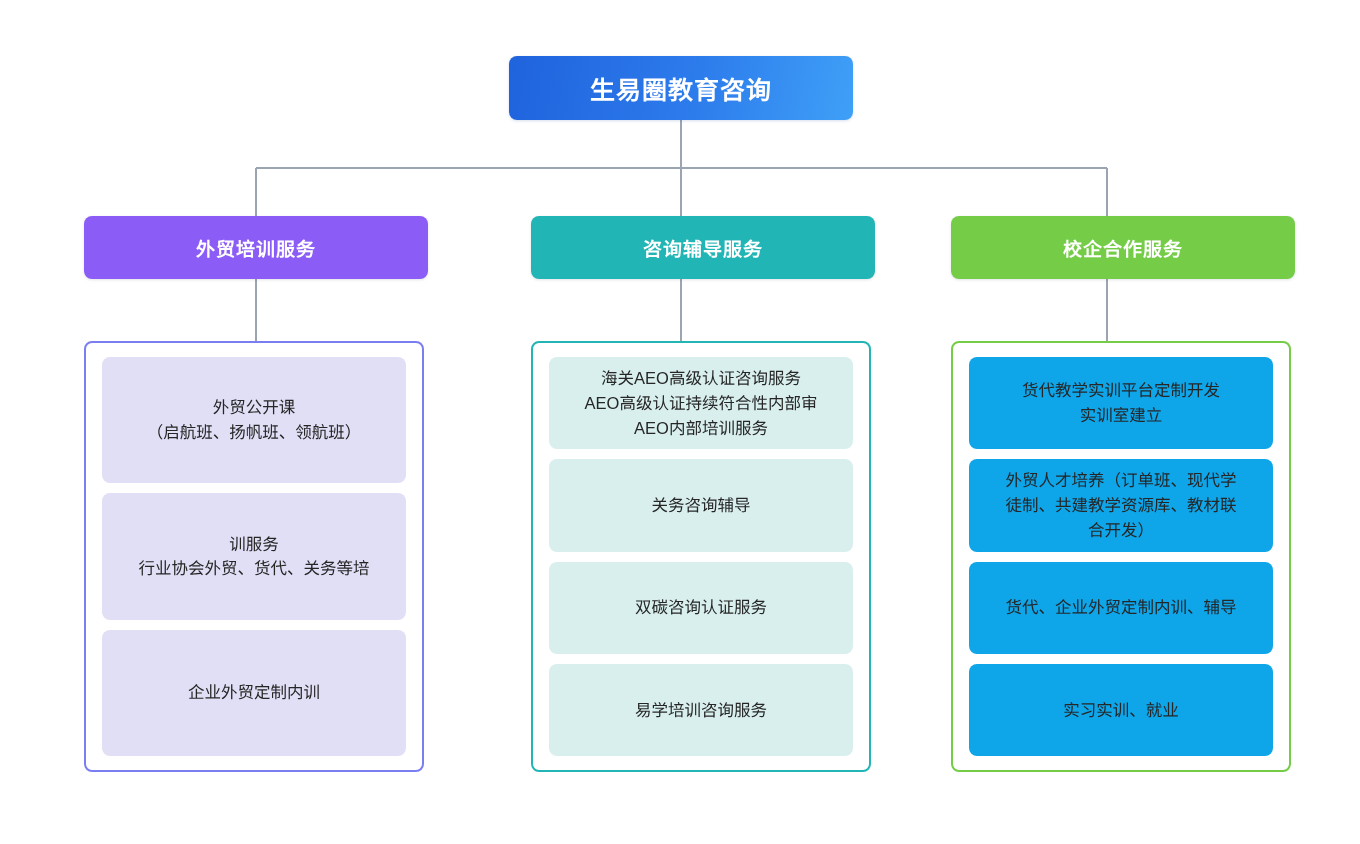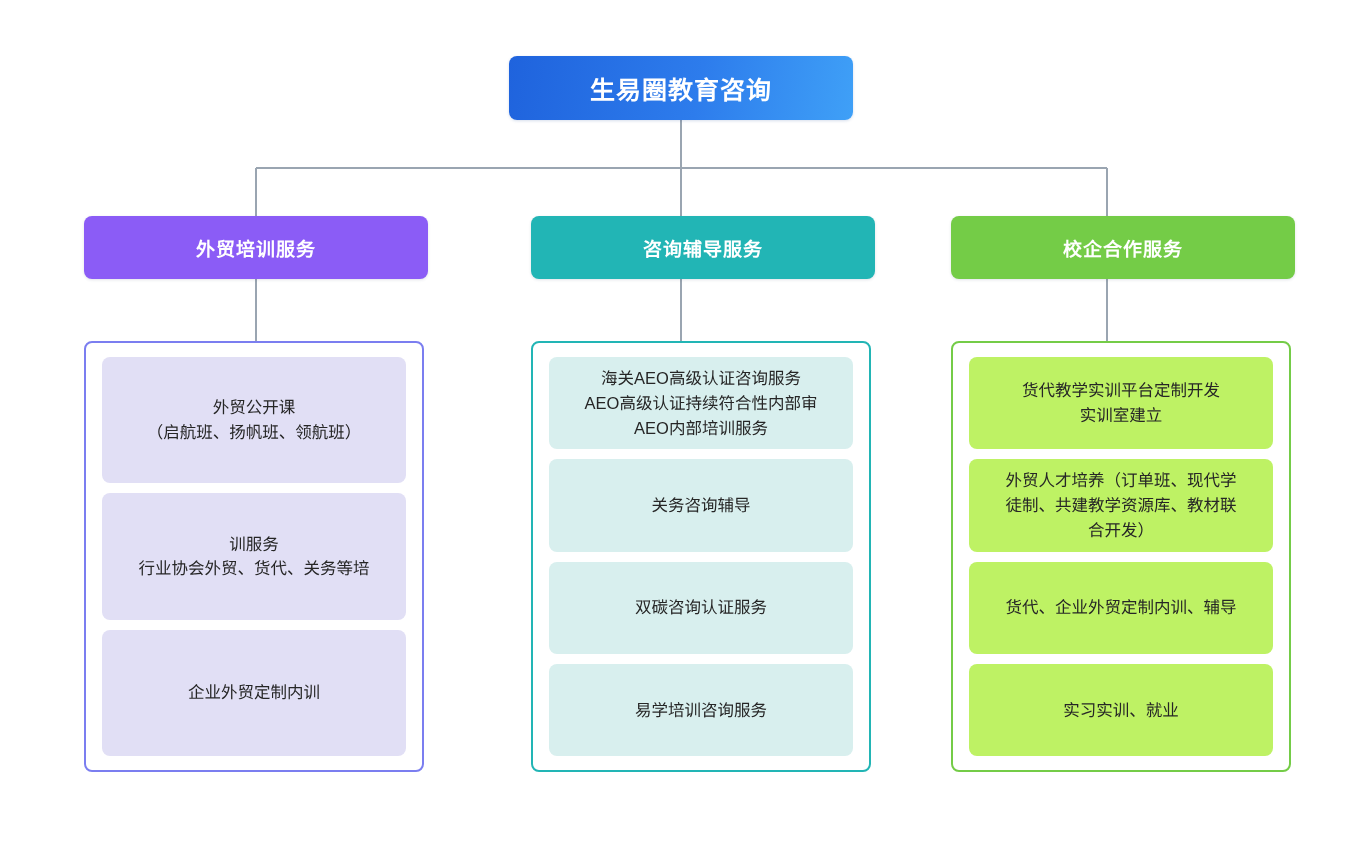--- a/index.html
+++ b/index.html
@@ -113,21 +113,21 @@
     line-height: 1.5;
     padding: 8px 10px;
     box-sizing: border-box;
     flex: 1 1 0;
     margin-bottom: 10px;
   }
   .item-card:last-child { margin-bottom: 0; }
 
   .branch-purple .item-card { background: #e1dff5; }
   .branch-teal   .item-card { background: #d8efee; }
-  .branch-green  .item-card { background: #bef264; }
+  .branch-green  .item-card { background: #0ea5e9; }
 
   .item-card .item-line { display: block; }
 </style>
 </head>
 <body>
 
 <div id="org-chart">
 
   <svg class="connector-layer" width="1360" height="844" viewBox="0 0 1360 844" xmlns="http://www.w3.org/2000/svg">
 

